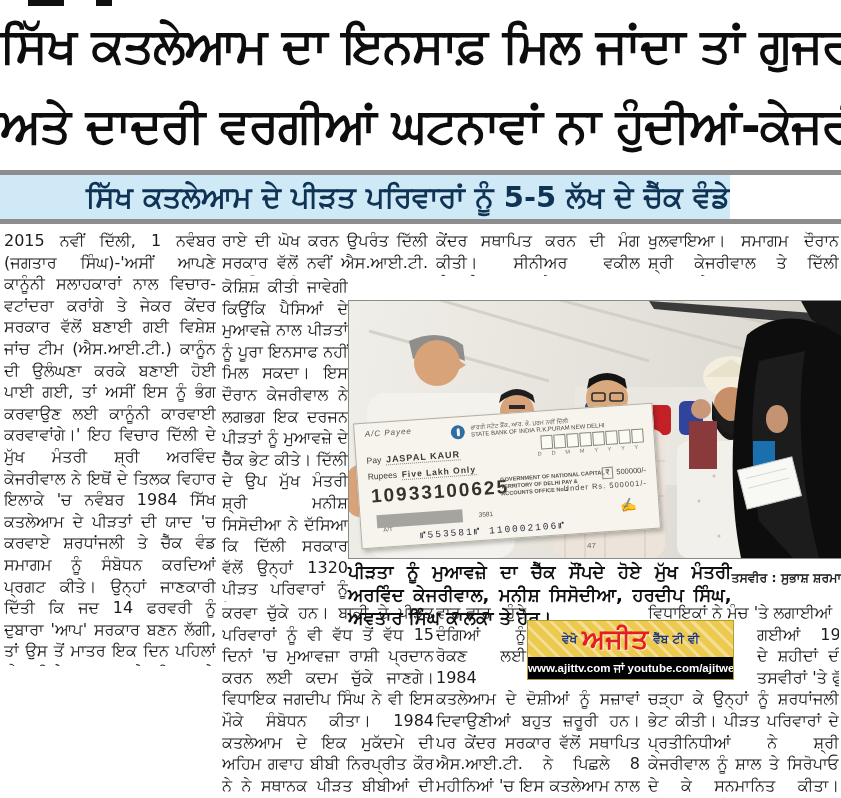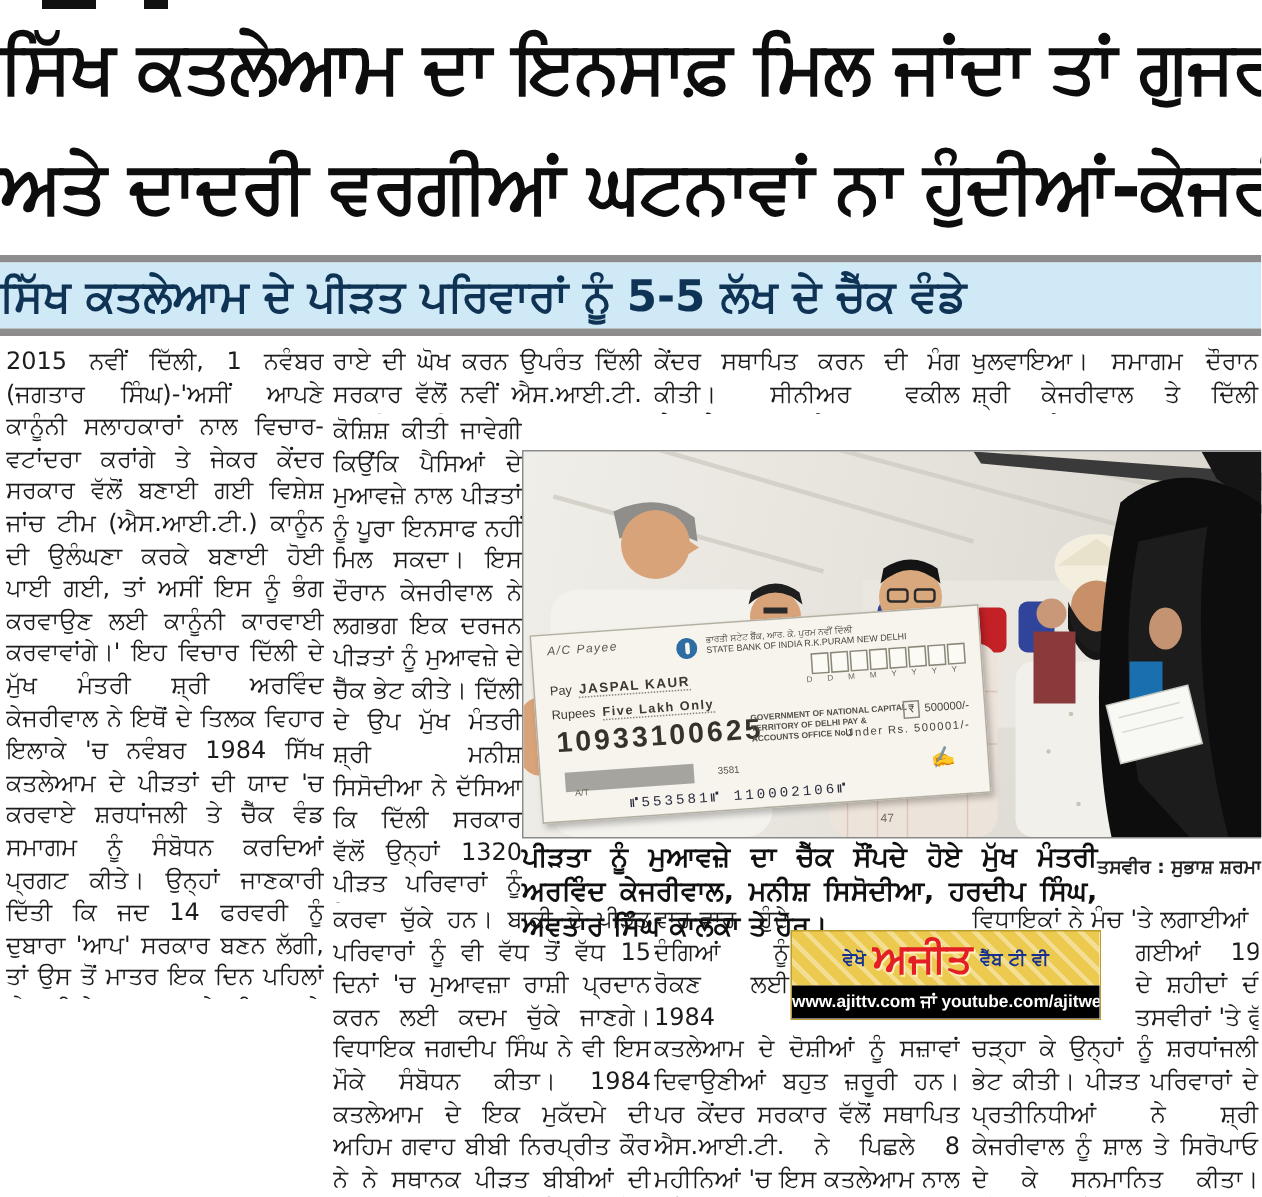--- a/index.html
+++ b/index.html
@@ -14,24 +14,24 @@
     font-family:"DejaVu Sans","Liberation Sans",sans-serif;
     font-weight:700;color:#0d0d0d;font-size:48px;line-height:78px;
     letter-spacing:-1px;white-space:nowrap;overflow:hidden;}
   .hl1{top:6px;}
   .hl2{top:86px;}
 
   .rule{position:absolute;left:0;width:841px;background:#8d8d8d;height:5px;}
   .rule1{top:170px;}
   .rule2{top:219px;}
 
-  .subhead{position:absolute;left:0;top:175px;width:841px;height:44px;
+  .subhead{position:absolute;left:0;top:175px;width:720px;height:44px;
     background:#cfe9f7;color:#0e3354;font-weight:700;font-size:29px;
-    line-height:44px;text-align:left;white-space:nowrap;overflow:hidden;
-    font-family:"DejaVu Sans","Liberation Sans",sans-serif;}
+    line-height:44px;text-align:right;white-space:nowrap;overflow:hidden;
+    font-family:"DejaVu Sans","Liberation Sans",sans-serif;padding-left:10px;}
 
   
   .btxt{position:absolute;font-size:16px;line-height:21.6px;color:#1c1c1c;
     text-align:justify;overflow:hidden;
     font-family:"DejaVu Sans","Liberation Sans",sans-serif;}
   .col1{left:4px;top:230px;width:212px;height:436px;}
   .col2top{left:222px;top:230px;width:206px;height:46px;}
   .col2side{left:222px;top:276px;width:126px;height:326px;}
   .col2bot{left:222px;top:602px;width:212px;height:196px;}
   .col3top{left:436px;top:230px;width:204px;height:46px;}

